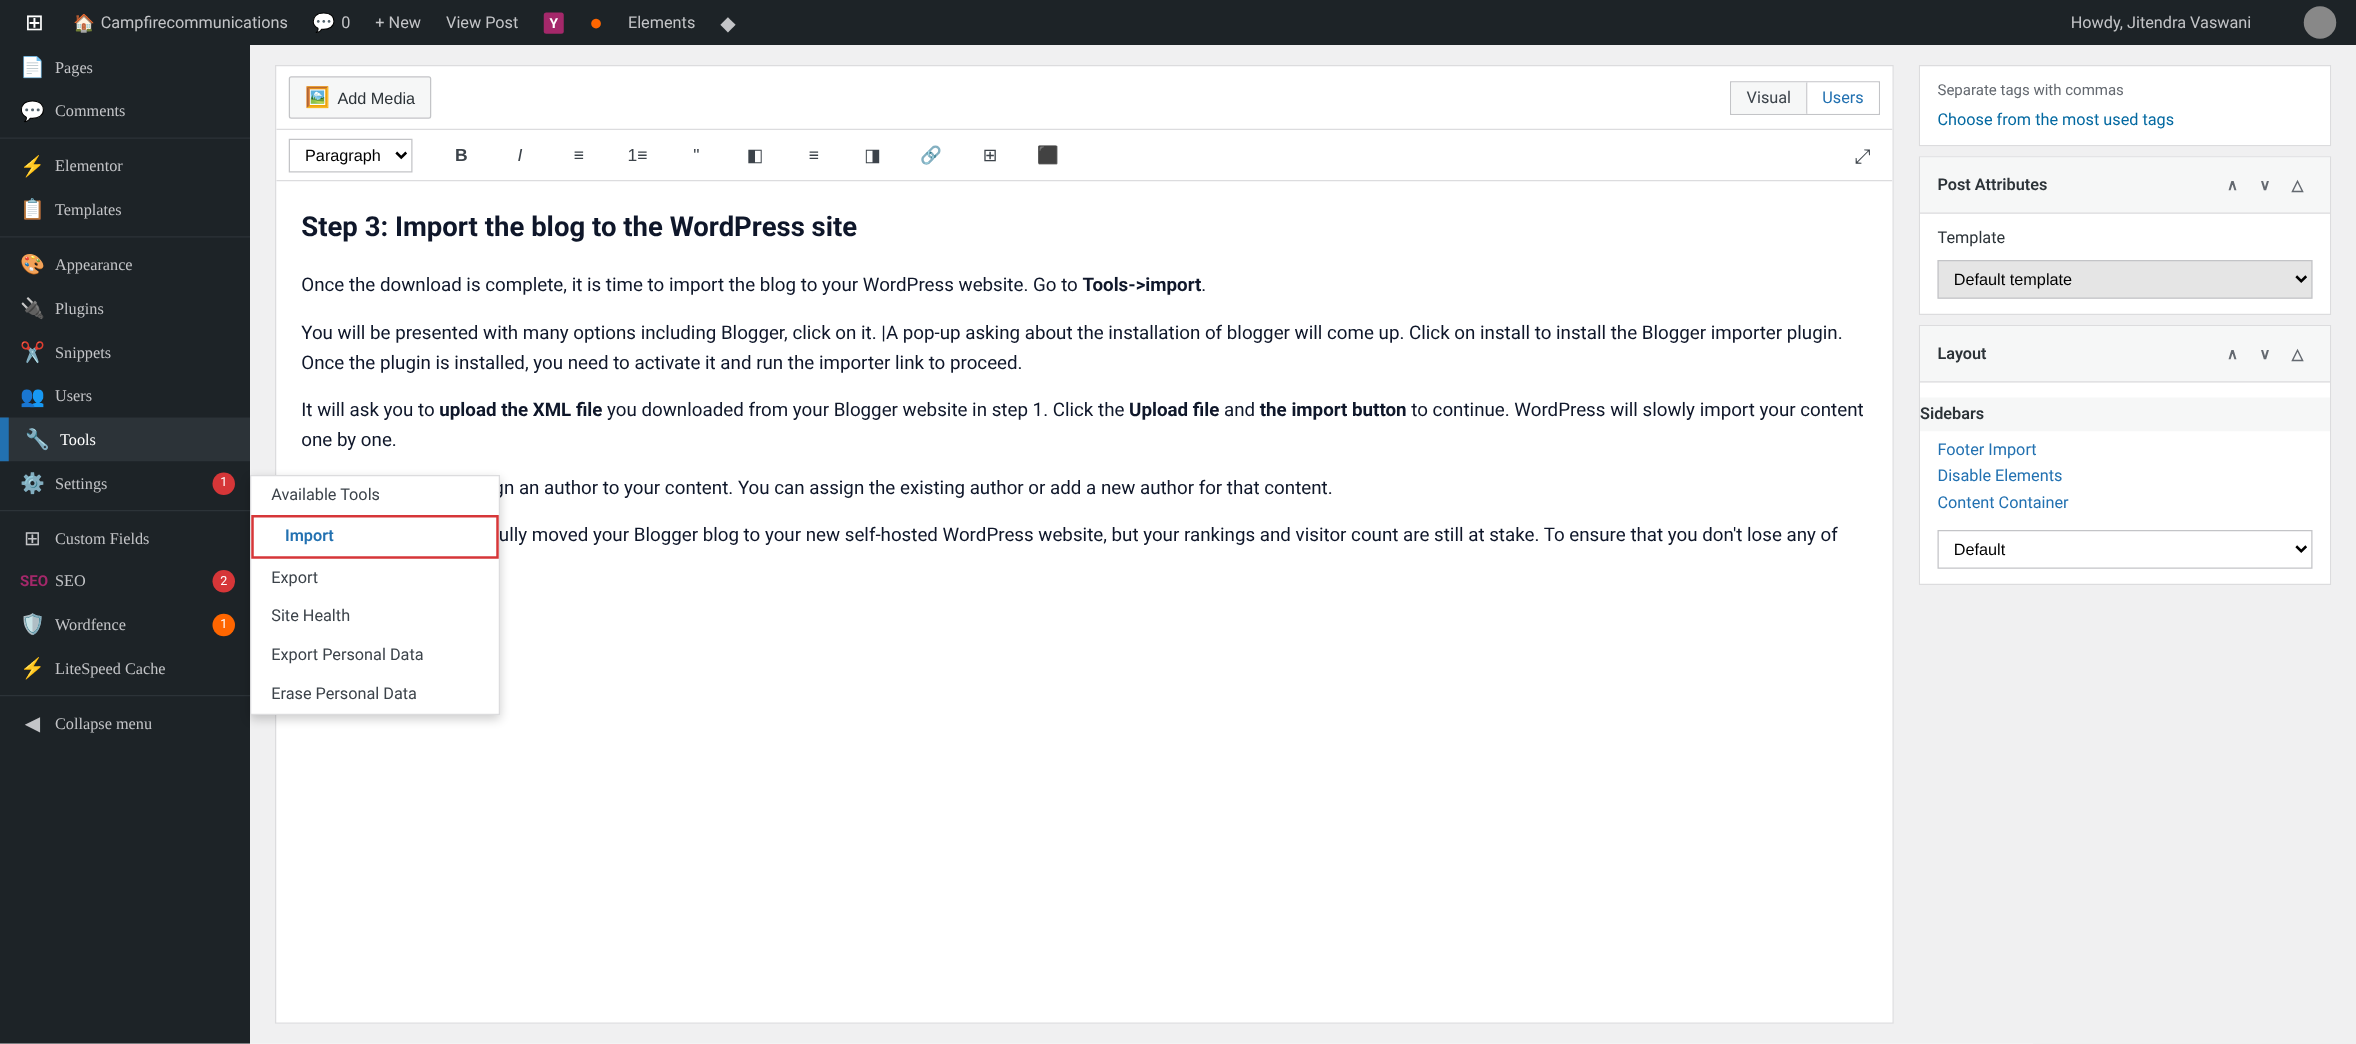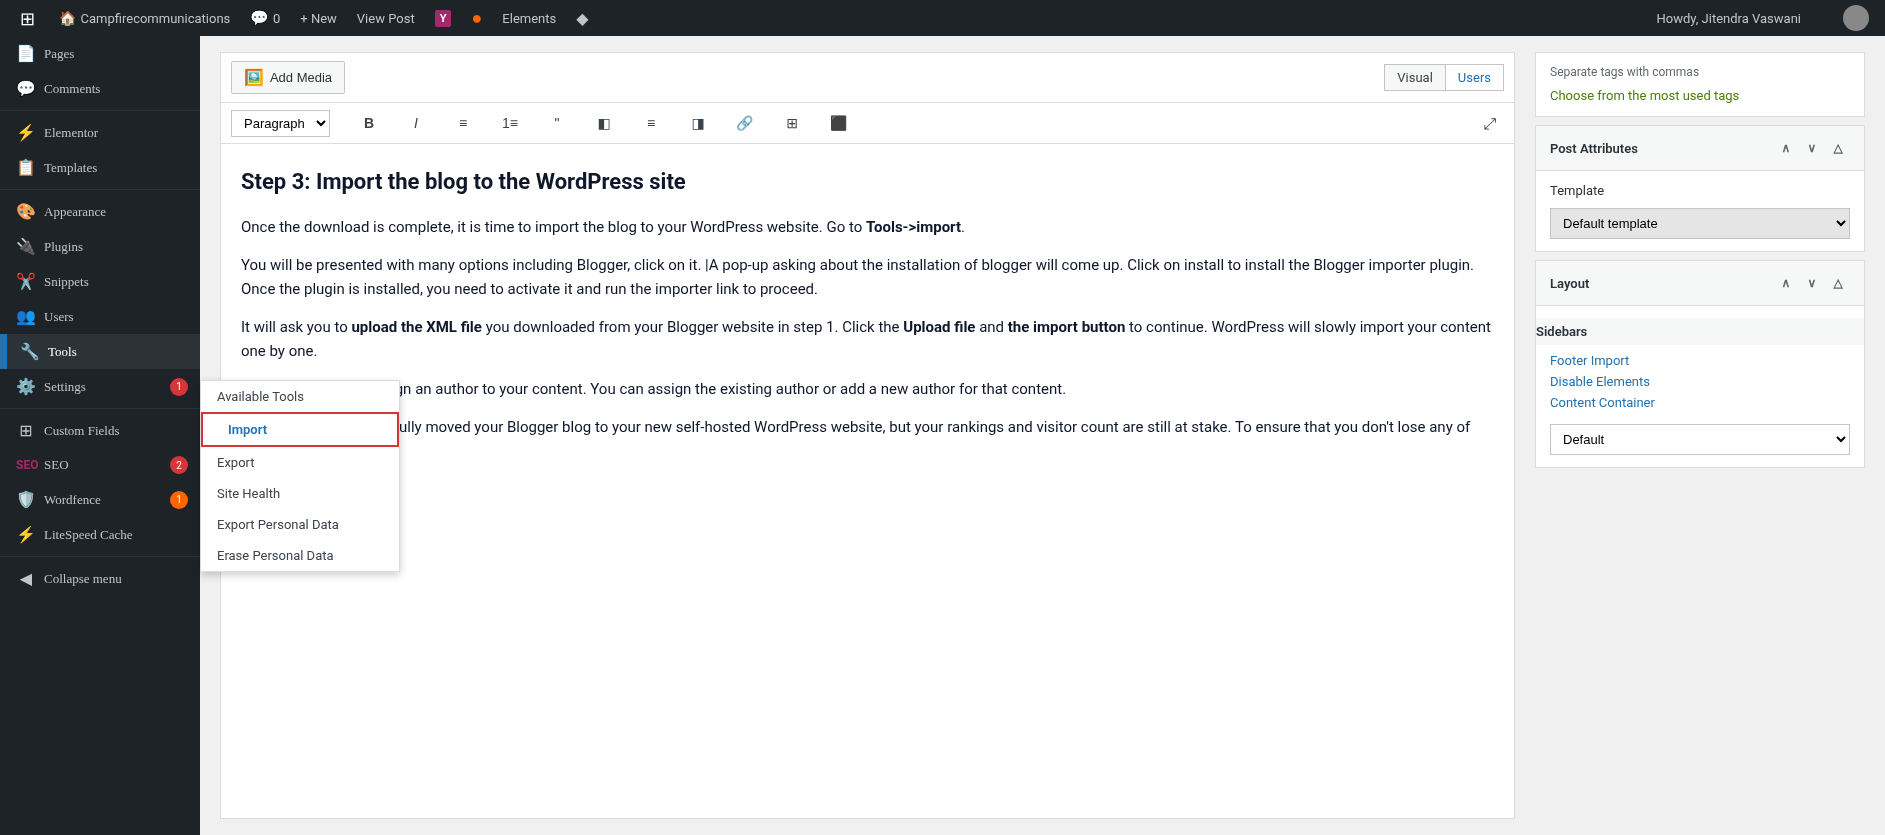--- a/index.html
+++ b/index.html
@@ -284,21 +284,21 @@
     }
     .tags-add-btn {
       background: #f6f7f7;
       border: 1px solid #c3c4c7;
       padding: 5px 12px;
       font-size: 13px;
       cursor: pointer;
       color: #2c3338;
     }
     .tags-separator { font-size: 12px; color: #646970; margin-bottom: 6px; }
-    .tags-link { color: #4d7c0f; font-size: 13px; text-decoration: none; cursor: pointer; }
+    .tags-link { color: #0369a1; font-size: 13px; text-decoration: none; cursor: pointer; }
 
     .template-select {
       width: 100%;
       border: 1px solid #c3c4c7;
       padding: 6px 8px;
       font-size: 13px;
       background: #e5e5e5;
       cursor: pointer;
       margin-top: 6px;
     }

